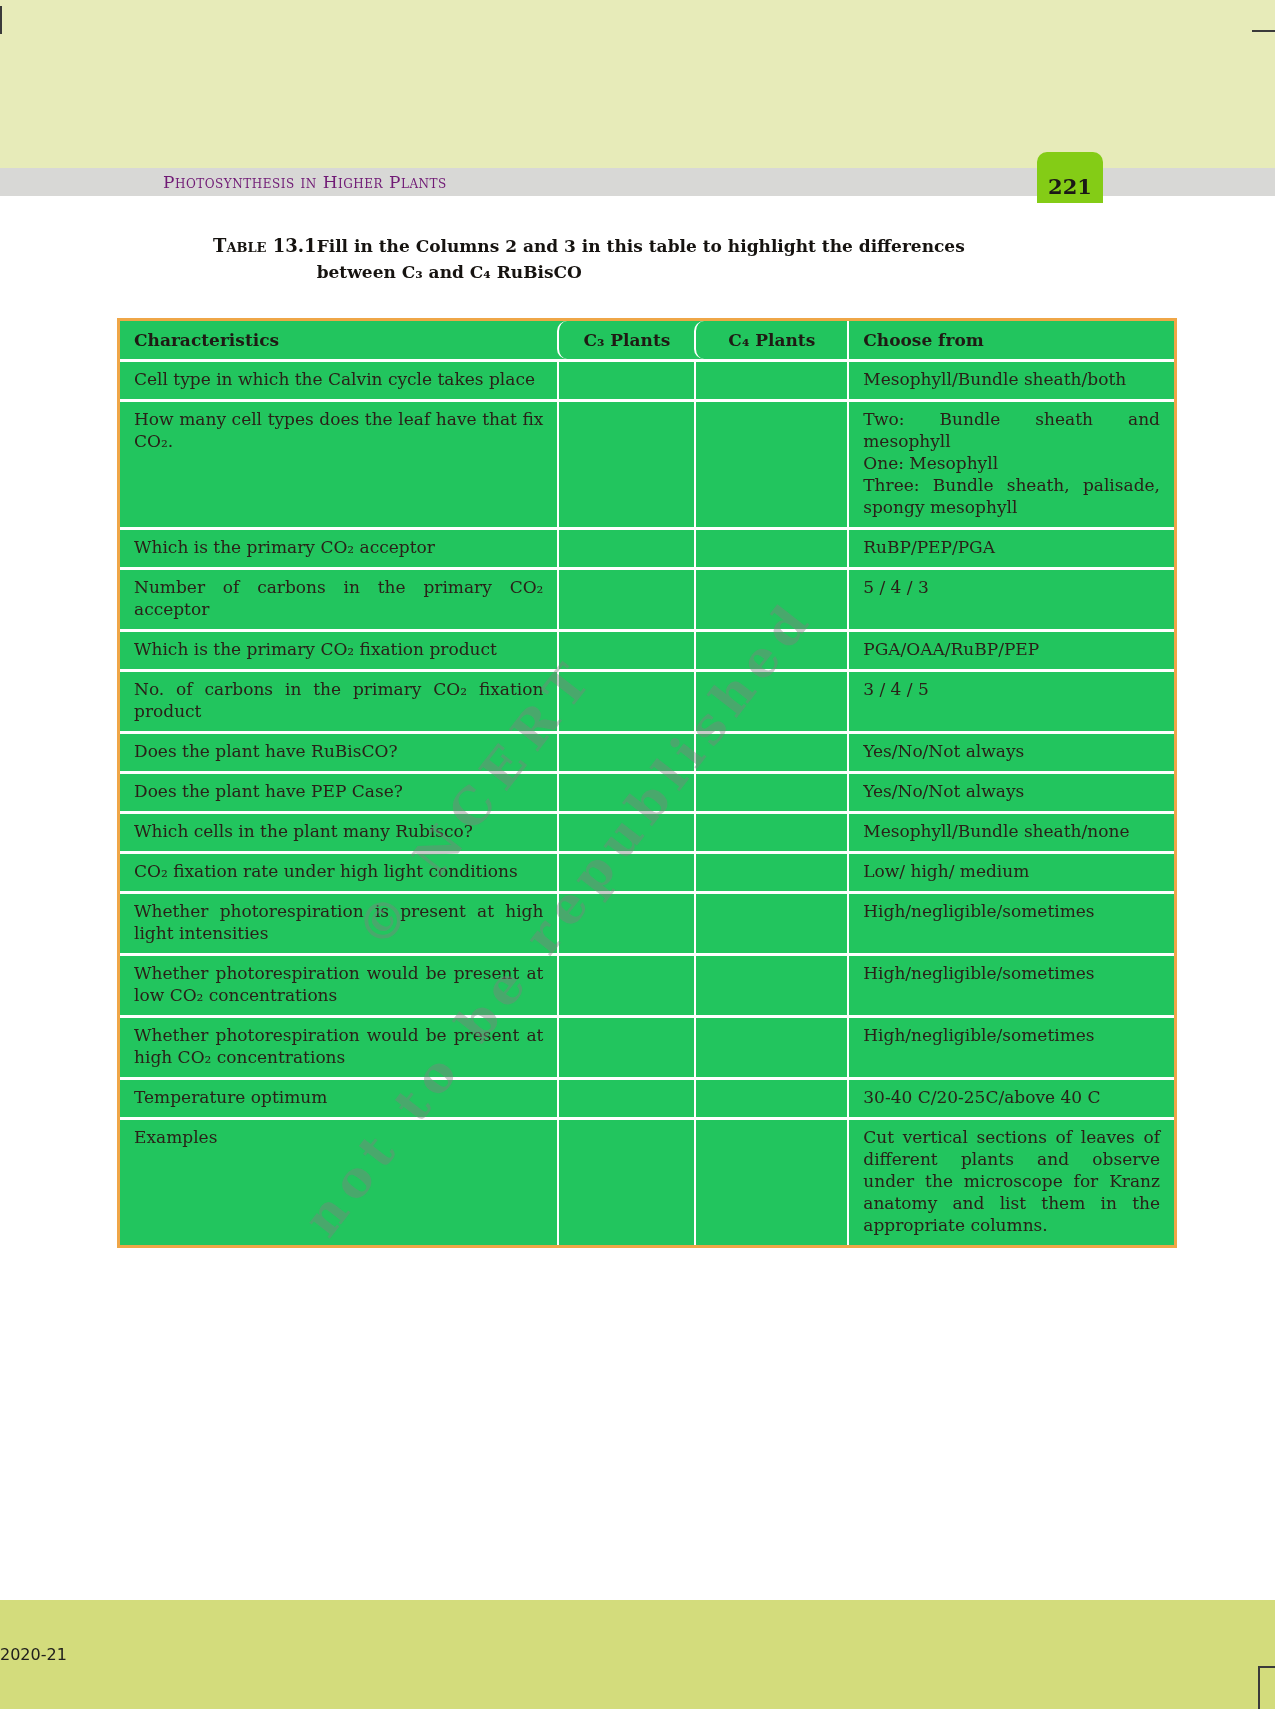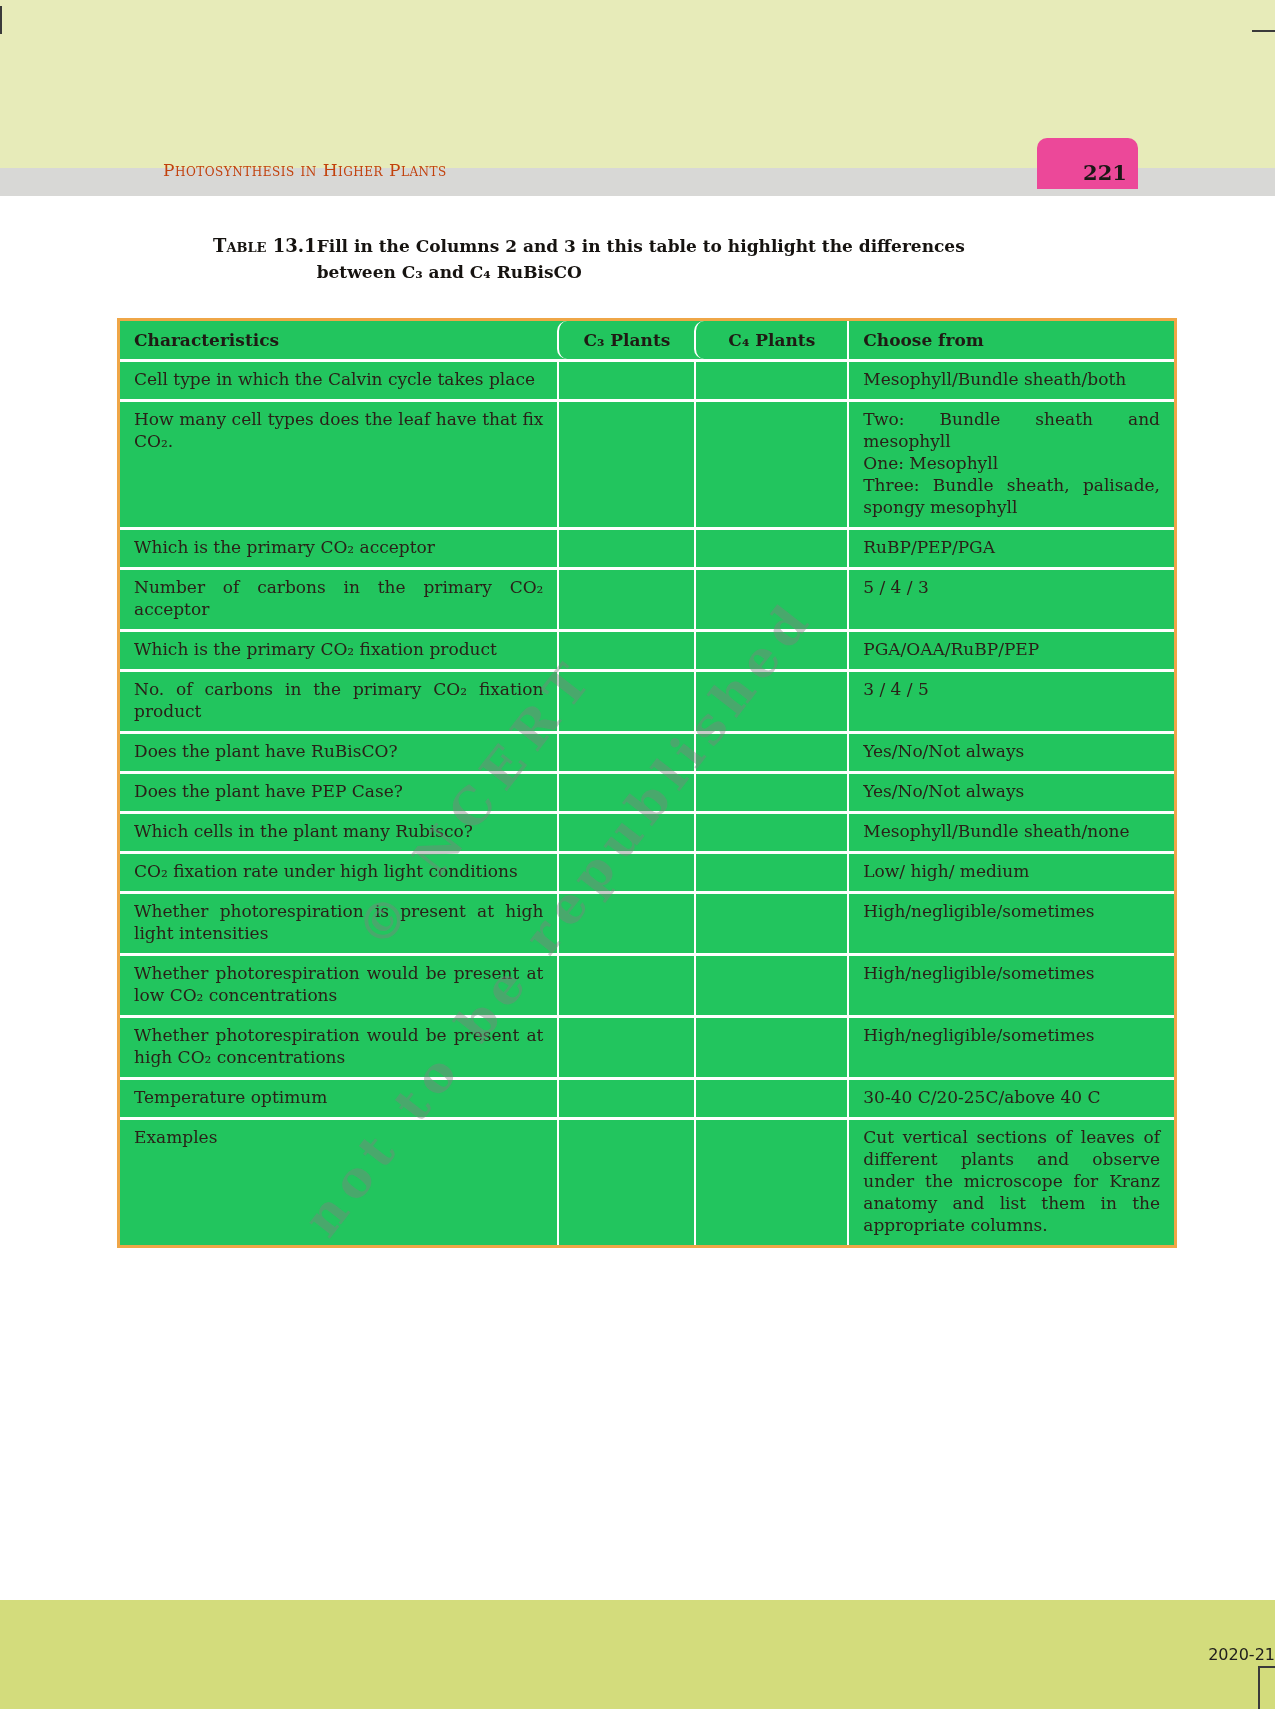--- a/index.html
+++ b/index.html
@@ -5,27 +5,27 @@
   html,body{margin:0;padding:0;}
   body{
     width:1275px;height:1709px;position:relative;background:#ffffff;
     font-family:"DejaVu Serif","Liberation Serif",serif;
     color:#2a2520;overflow:hidden;
   }
   
   .band-top{position:absolute;left:0;top:0;width:1275px;height:168px;background:#e7ebb9;}
   .band-gray{position:absolute;left:0;top:168px;width:1275px;height:28px;background:#d8d8d6;}
   .running-head{
-    position:absolute;left:163px;top:158px;height:26px;line-height:24px;
-    font-variant:small-caps;font-size:17px;letter-spacing:.5px;color:#c2410c;
+    position:absolute;left:163px;top:170px;height:26px;line-height:24px;
+    font-variant:small-caps;font-size:17px;letter-spacing:.5px;color:#701a75;
   }
   .page-tab{
-    position:absolute;left:1037px;top:138px;width:66px;height:51px;
-    background:#ec4899;border-radius:10px 10px 0 0;
-    display:flex;align-items:flex-end;justify-content:center;padding-left:35px;
+    position:absolute;left:1037px;top:152px;width:66px;height:51px;
+    background:#84cc16;border-radius:10px 10px 0 0;
+    display:flex;align-items:flex-end;justify-content:center;
   }
   .page-tab span{font-weight:bold;font-size:21px;padding-bottom:4px;color:#1b1816;}
   
   .caption{
     position:absolute;left:213px;top:233px;width:760px;display:flex;
     font-weight:bold;font-size:17px;line-height:26px;color:#161310;
   }
   .caption .lbl{font-variant:small-caps;font-size:18px;white-space:nowrap;}
   
   .tablewrap{
@@ -46,21 +46,21 @@
   
   .wm{
     position:absolute;z-index:5;pointer-events:none;white-space:nowrap;
     color:rgba(128,128,128,0.42);font-size:50px;font-weight:bold;
   }
   .wm1{left:300px;top:772px;letter-spacing:12px;transform:rotate(-52deg);}
   .wm2{left:163px;top:888px;letter-spacing:9px;transform:rotate(-52deg);}
   
   .band-bottom{position:absolute;left:0;top:1600px;width:1275px;height:109px;background:#d3dc7c;}
   .footer-year{
-    position:absolute;left:0;top:1645px;width:1275px;text-align:right;
+    position:absolute;left:0;top:1645px;width:1275px;text-align:left;
     font-family:"DejaVu Sans","Liberation Sans",sans-serif;font-size:16px;color:#21201d;
   }
   
   .mark{position:absolute;background:#3a3a3a;}
   .mark-left-v{left:0;top:6px;width:2px;height:28px;}
   .mark-right-h{left:1252px;top:30px;width:23px;height:2px;}
   .mark-br-v{left:1258px;top:1666px;width:2px;height:43px;}
   .mark-br-h{left:1258px;top:1666px;width:17px;height:2px;}
 </style>
 </head>

